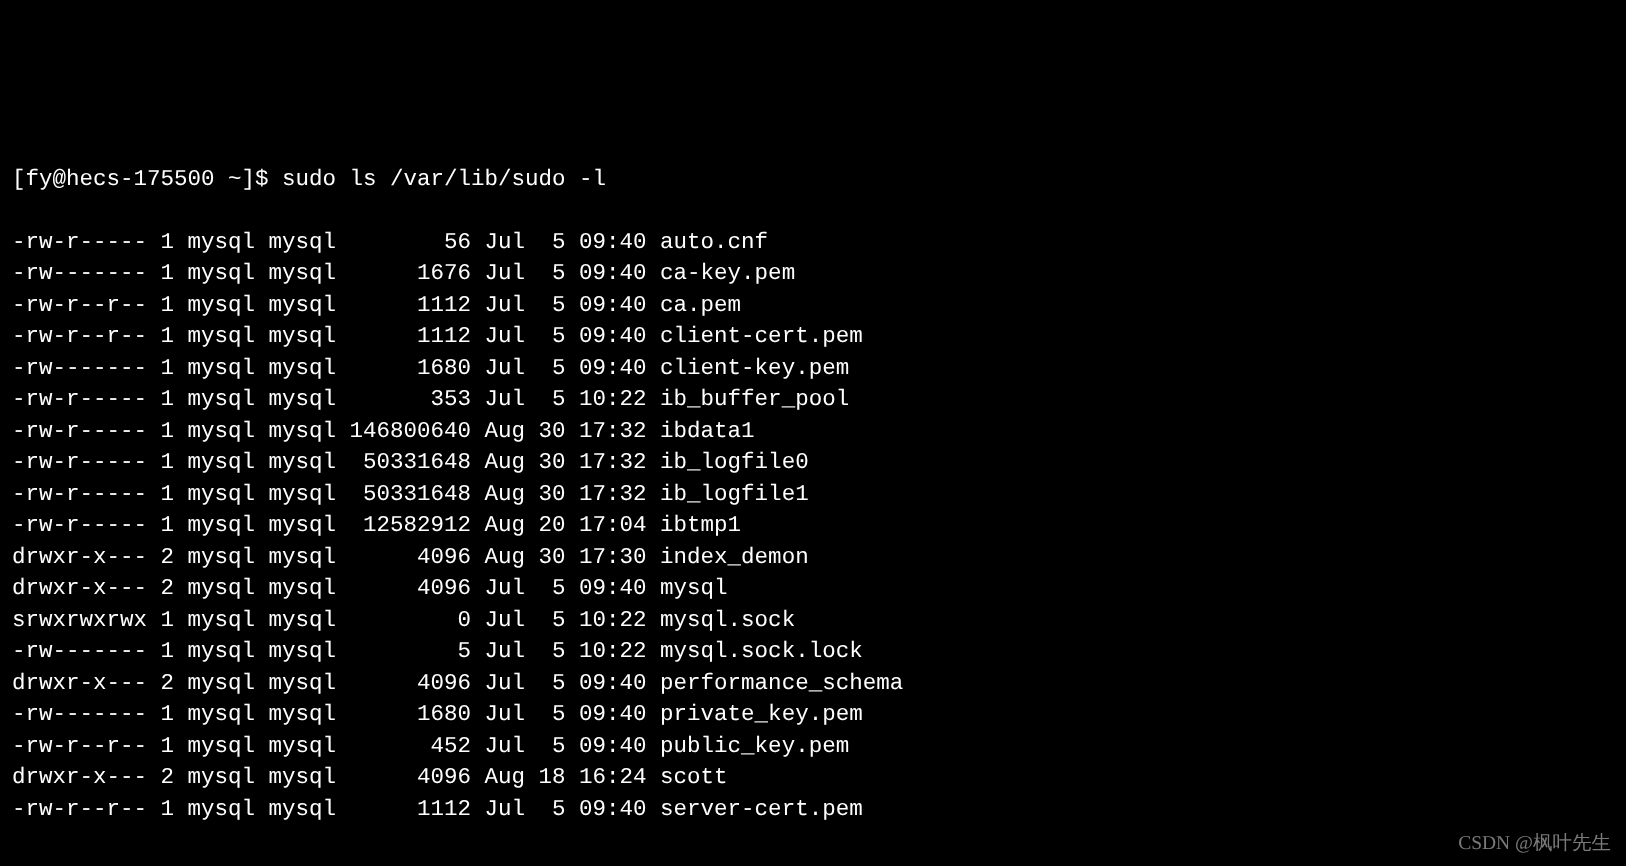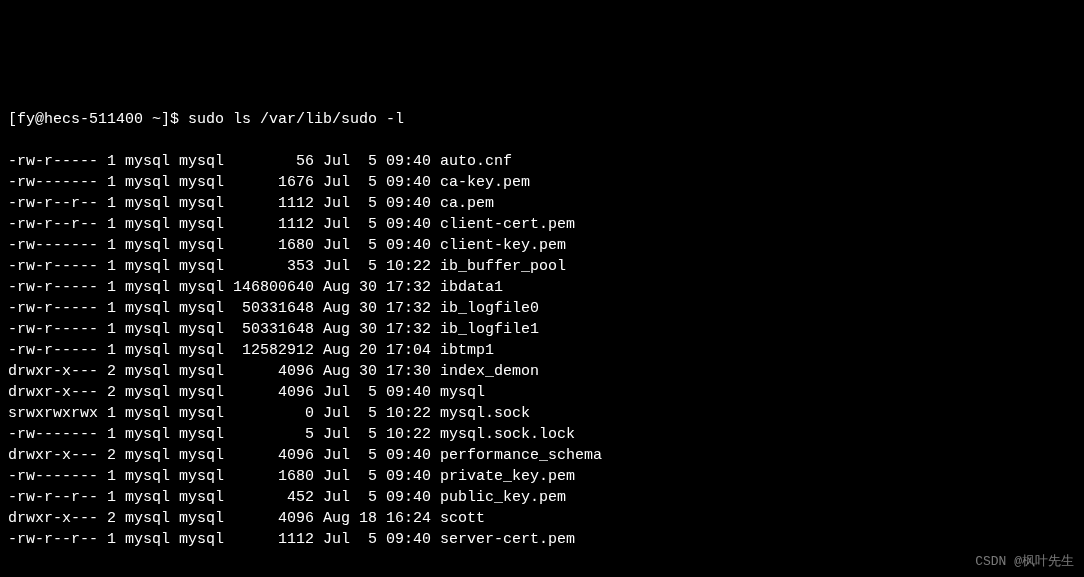--- a/index.html
+++ b/index.html
@@ -16,31 +16,31 @@
     position: relative;
     white-space: pre;
   }
   .term { white-space: pre; }
   .row { white-space: pre; }
   .watermark {
     position: absolute;
     right: 10px;
     bottom: 6px;
     color: rgba(220,220,220,0.55);
-    font-family: Liberation Mono, monospace;
+    font-family: Liberation Serif, serif;
     font-size: 13px;
   }
 </style>
 </head>
 <body>
 
 
 
 <div class="term">
-<div class="row"><span>[fy@hecs-511400 ~]$ </span><span>sudo ls /var/lib/sudo -l</span></div>
+<div class="row"><span>[fy@hecs-175500 ~]$ </span><span>sudo ls /var/lib/sudo -l</span></div>
 <div id="listing"><div class="row">-rw-r----- 1 mysql mysql        56 Jul  5 09:40 auto.cnf</div><div class="row">-rw------- 1 mysql mysql      1676 Jul  5 09:40 ca-key.pem</div><div class="row">-rw-r--r-- 1 mysql mysql      1112 Jul  5 09:40 ca.pem</div><div class="row">-rw-r--r-- 1 mysql mysql      1112 Jul  5 09:40 client-cert.pem</div><div class="row">-rw------- 1 mysql mysql      1680 Jul  5 09:40 client-key.pem</div><div class="row">-rw-r----- 1 mysql mysql       353 Jul  5 10:22 ib_buffer_pool</div><div class="row">-rw-r----- 1 mysql mysql 146800640 Aug 30 17:32 ibdata1</div><div class="row">-rw-r----- 1 mysql mysql  50331648 Aug 30 17:32 ib_logfile0</div><div class="row">-rw-r----- 1 mysql mysql  50331648 Aug 30 17:32 ib_logfile1</div><div class="row">-rw-r----- 1 mysql mysql  12582912 Aug 20 17:04 ibtmp1</div><div class="row">drwxr-x--- 2 mysql mysql      4096 Aug 30 17:30 index_demon</div><div class="row">drwxr-x--- 2 mysql mysql      4096 Jul  5 09:40 mysql</div><div class="row">srwxrwxrwx 1 mysql mysql         0 Jul  5 10:22 mysql.sock</div><div class="row">-rw------- 1 mysql mysql         5 Jul  5 10:22 mysql.sock.lock</div><div class="row">drwxr-x--- 2 mysql mysql      4096 Jul  5 09:40 performance_schema</div><div class="row">-rw------- 1 mysql mysql      1680 Jul  5 09:40 private_key.pem</div><div class="row">-rw-r--r-- 1 mysql mysql       452 Jul  5 09:40 public_key.pem</div><div class="row">drwxr-x--- 2 mysql mysql      4096 Aug 18 16:24 scott</div><div class="row">-rw-r--r-- 1 mysql mysql      1112 Jul  5 09:40 server-cert.pem</div></div>
 
 </div>
 
 <div class="watermark">CSDN @枫叶先生</div>
 
 
 
 
 </body></html>

